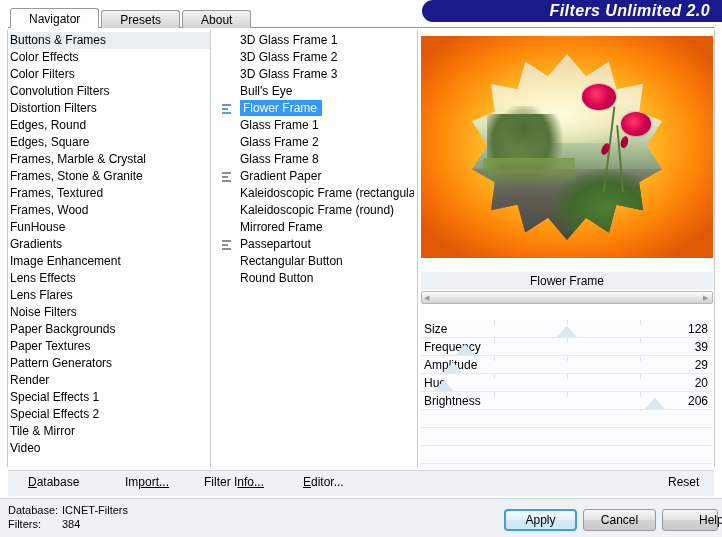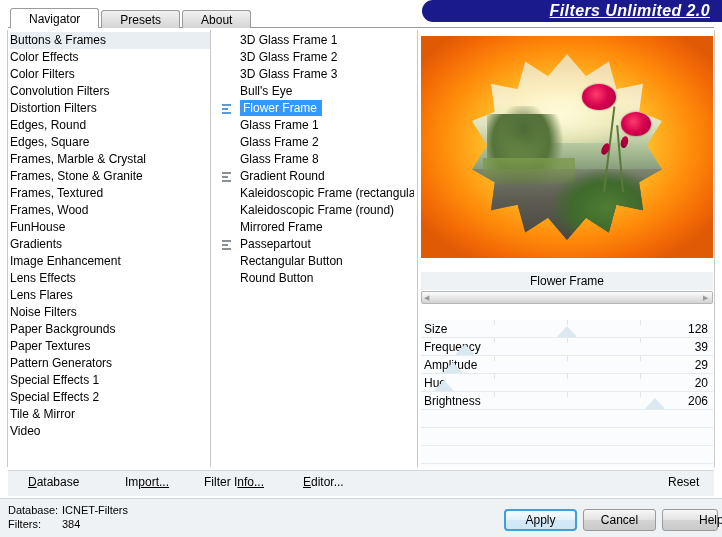--- a/index.html
+++ b/index.html
@@ -38,21 +38,20 @@
   .titlebar-banner .title-text {
     position: absolute;
     right: 12px; top: 2px;
     font-family: "Liberation Sans", sans-serif;
     font-size: 16px;
     font-weight: bold;
     font-style: italic;
     color: #ffffff;
     letter-spacing: 0.4px;
     white-space: nowrap;
-    text-decoration: underline;
   }
 
   
   .tabstrip {
     position: absolute;
     left: 10px; top: 9px;
     height: 19px;
     display: flex;
     align-items: flex-end;
     gap: 2px;
@@ -434,20 +433,21 @@
     <div class="list-item">Frames, Wood</div>
     <div class="list-item">FunHouse</div>
     <div class="list-item">Gradients</div>
     <div class="list-item">Image Enhancement</div>
     <div class="list-item">Lens Effects</div>
     <div class="list-item">Lens Flares</div>
     <div class="list-item">Noise Filters</div>
     <div class="list-item">Paper Backgrounds</div>
     <div class="list-item">Paper Textures</div>
     <div class="list-item">Pattern Generators</div>
+    <div class="list-item">Render</div>
     <div class="list-item">Special Effects 1</div>
     <div class="list-item">Special Effects 2</div>
     <div class="list-item">Tile &amp; Mirror</div>
     <div class="list-item">Video</div>
   </div>
 
   <div class="col-filters">
     <div class="filter-row">
       <span class="filter-label">3D Glass Frame 1</span>
     </div>
@@ -476,21 +476,21 @@
     </div>
     <div class="filter-row">
       <span class="filter-label">Glass Frame 8</span>
     </div>
     <div class="filter-row">
       <span class="bars-icon">
           <i></i>
           <i></i>
           <i></i>
         </span>
-      <span class="filter-label">Gradient Round</span>
+      <span class="filter-label">Gradient Paper</span>
     </div>
     <div class="filter-row">
       <span class="filter-label">Kaleidoscopic Frame (rectangular)</span>
     </div>
     <div class="filter-row">
       <span class="filter-label">Kaleidoscopic Frame (round)</span>
     </div>
     <div class="filter-row">
       <span class="filter-label">Mirrored Frame</span>
     </div>

